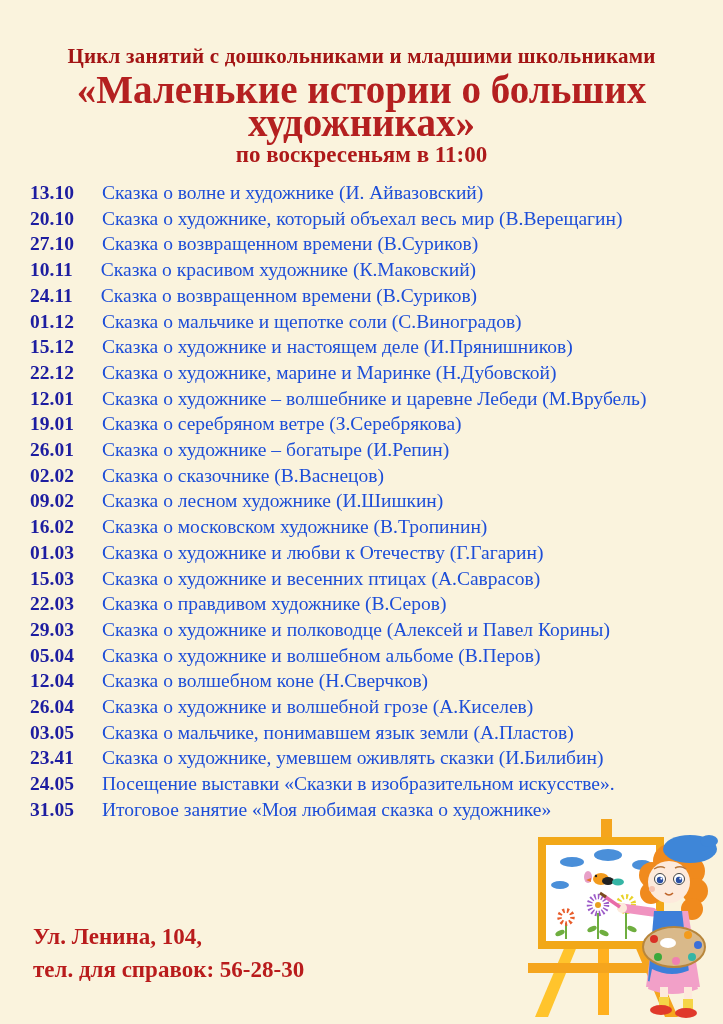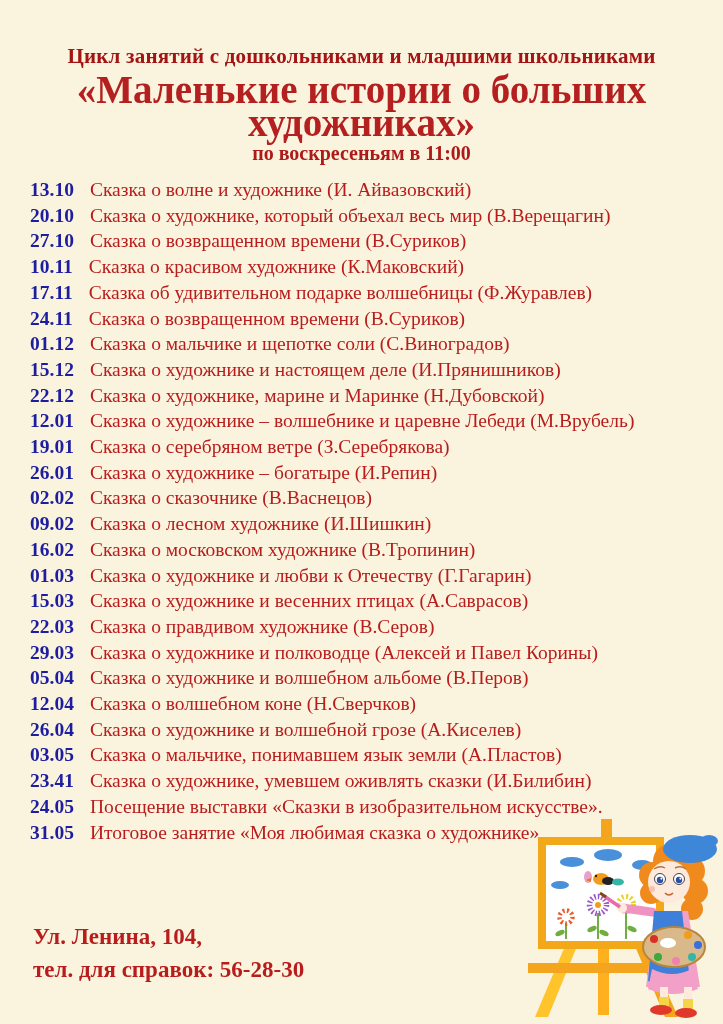--- a/index.html
+++ b/index.html
@@ -28,41 +28,41 @@
     letter-spacing: 0.2px;
   }
   .header-title {
     color: #B42020;
     font-size: 39px;
     margin-top: 4px;
     line-height: 33px;
   }
   .header-schedule {
     color: #AE1A1A;
-    font-size: 20px;
+    font-size: 23px;
     margin-top: 3px;
   }
   
   .events {
     margin-top: 12px;
     padding-left: 30px;
     padding-right: 10px;
   }
   .event-row {
     font-size: 19.5px;
     line-height: 25.7px;
     white-space: nowrap;
   }
   .event-date {
     color: #1D1DA0;
     font-weight: bold;
-    margin-right: 16px;
+    margin-right: 28px;
   }
   .event-title {
-    color: #b91c1c;
+    color: #1d4ed8;
   }
   
   .footer {
     position: absolute;
     left: 33px;
     bottom: 38px;
     color: #b91c1c;
     font-weight: bold;
     font-size: 23px;
     line-height: 33px;
@@ -89,21 +89,20 @@
 
   <div class="events">
     <div class="event-row"><span class="event-date">13.10</span><span class="event-title">Сказка о волне и художнике (И. Айвазовский)</span></div>
 
     <div class="event-row"><span class="event-date">20.10</span><span class="event-title">Сказка о художнике, который объехал весь мир (В.Верещагин)</span></div>
 
     <div class="event-row"><span class="event-date">27.10</span><span class="event-title">Сказка о возвращенном времени (В.Суриков)</span></div>
 
     <div class="event-row"><span class="event-date">10.11</span><span class="event-title">Сказка о красивом художнике (К.Маковский)</span></div>
 
-    <div class="event-row"><span class="event-date">17.11</span><span class="event-title">Сказка об удивительном подарке волшебницы (Ф.Журавлев)</span></div>
 
     <div class="event-row"><span class="event-date">24.11</span><span class="event-title">Сказка о возвращенном времени (В.Суриков)</span></div>
 
     <div class="event-row"><span class="event-date">01.12</span><span class="event-title">Сказка о мальчике и щепотке соли (С.Виноградов)</span></div>
 
 
     <div class="event-row"><span class="event-date">15.12</span><span class="event-title">Сказка о художнике и настоящем деле (И.Прянишников)</span></div>
 
     <div class="event-row"><span class="event-date">22.12</span><span class="event-title">Сказка о художнике, марине и Маринке (Н.Дубовской)</span></div>
 

